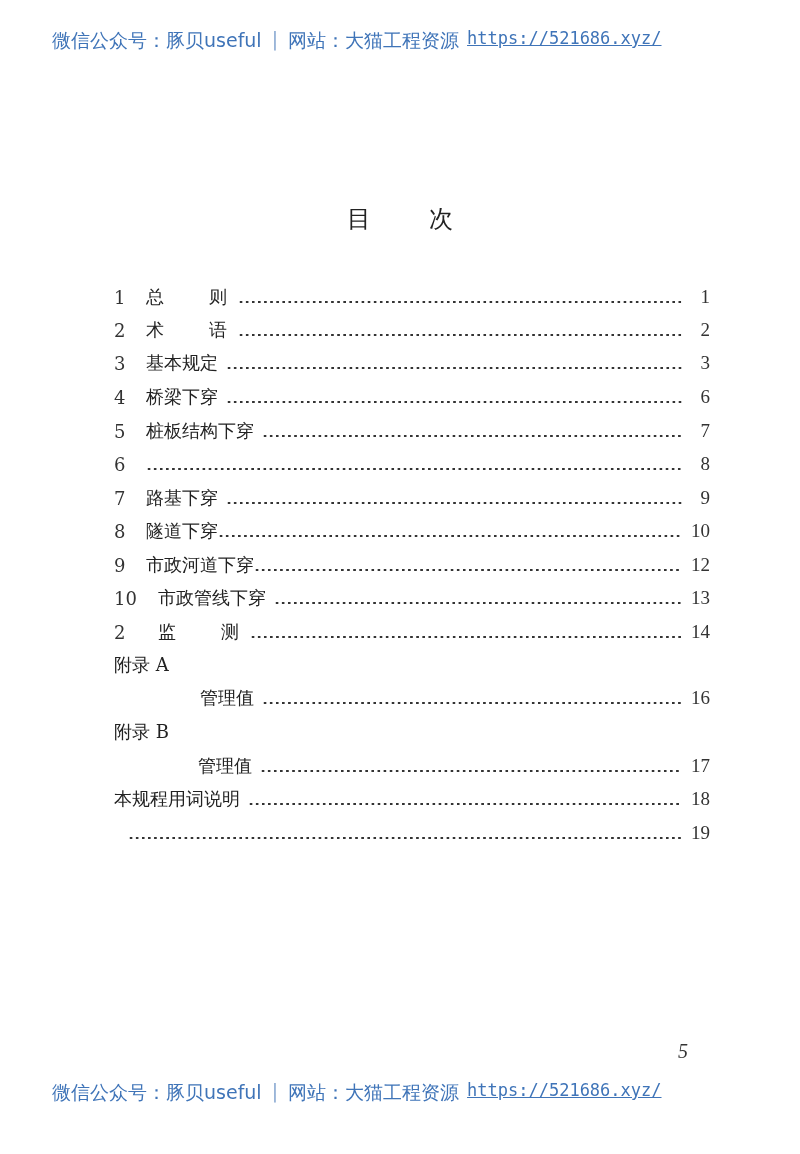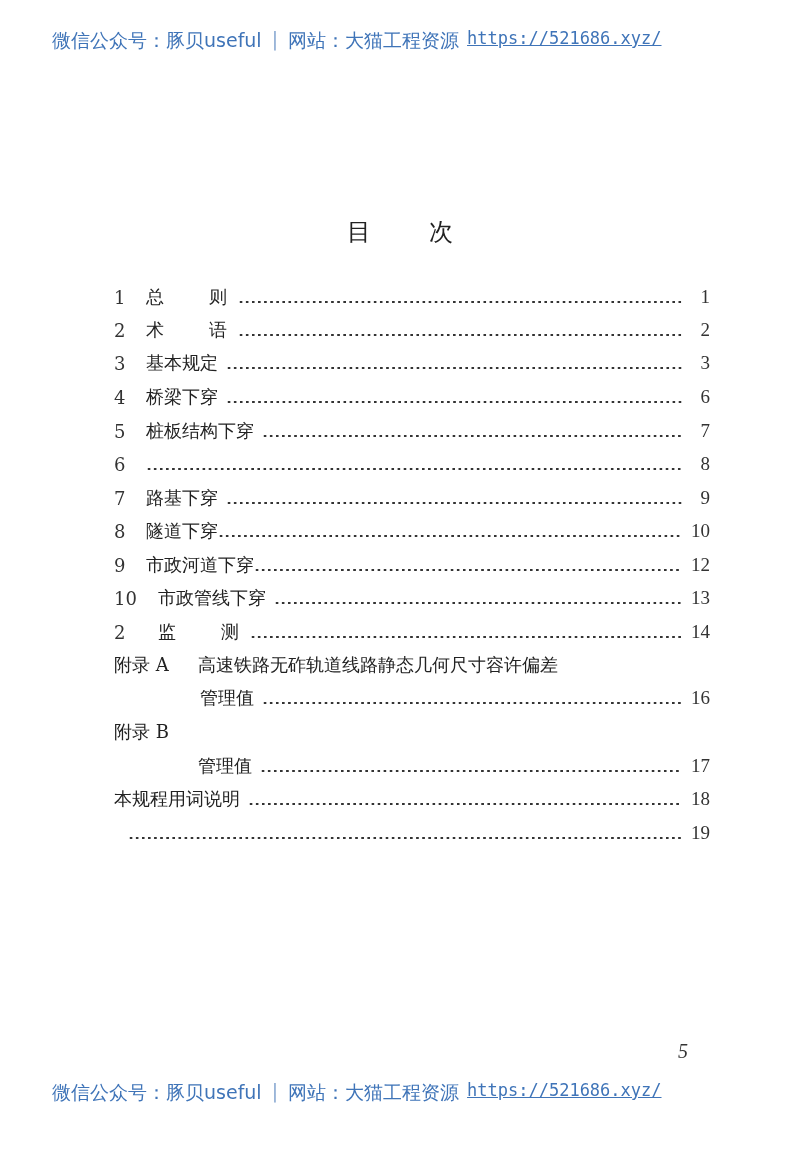--- a/index.html
+++ b/index.html
@@ -12,21 +12,21 @@
       font-family: "DejaVu Sans", "Liberation Sans", sans-serif;
       font-size:19px; color:#3f74b8; white-space:nowrap; letter-spacing:0px;
       display:flex; align-items:flex-start;
     }
     .watermark .url { font-family:"DejaVu Sans Mono","Liberation Mono",monospace; font-size:17px; margin-left:8px;text-decoration:underline; }
     .watermark .sep { margin:0 10px; color:#8aa9d2; }
     .wm-top { top:28px; }
     .wm-bottom { top:1080px; }
 
     .title {
-      position:absolute; top:216px; left:0; width:800px; text-align:center;
+      position:absolute; top:203px; left:0; width:800px; text-align:center;
       font-size:24px; letter-spacing:0;
     }
     .title span { display:inline-block; }
     .title .gap { width:58px; }
 
     .toc { position:absolute; left:114px; top:280px; width:596px; }
     .row {
       position:absolute; left:0; width:596px; height:30px;
       display:flex; align-items:center; font-size:18px; white-space:nowrap;
     }
@@ -120,21 +120,20 @@
   </div>
   <div class="row" style="top:337px">
     <span class="num" style="width:44px">2</span>
     <span class="label" style="letter-spacing:3px">监　　测</span>
     <span class="leader"></span>
     <span class="page">14</span>
   </div>
 
   <div class="row" style="top:370px">
     <span class="label" style="width:84px">附录 A</span>
-    <span class="label">高速铁路无砟轨道线路静态几何尺寸容许偏差</span>
   </div>
   <div class="row" style="top:403px">
     <span style="width:86px;display:inline-block"></span>
     <span class="label">管理值</span>
     <span class="leader"></span>
     <span class="page">16</span>
   </div>
 
   <div class="row" style="top:437px">
     <span class="label" style="width:82px">附录 B</span>

